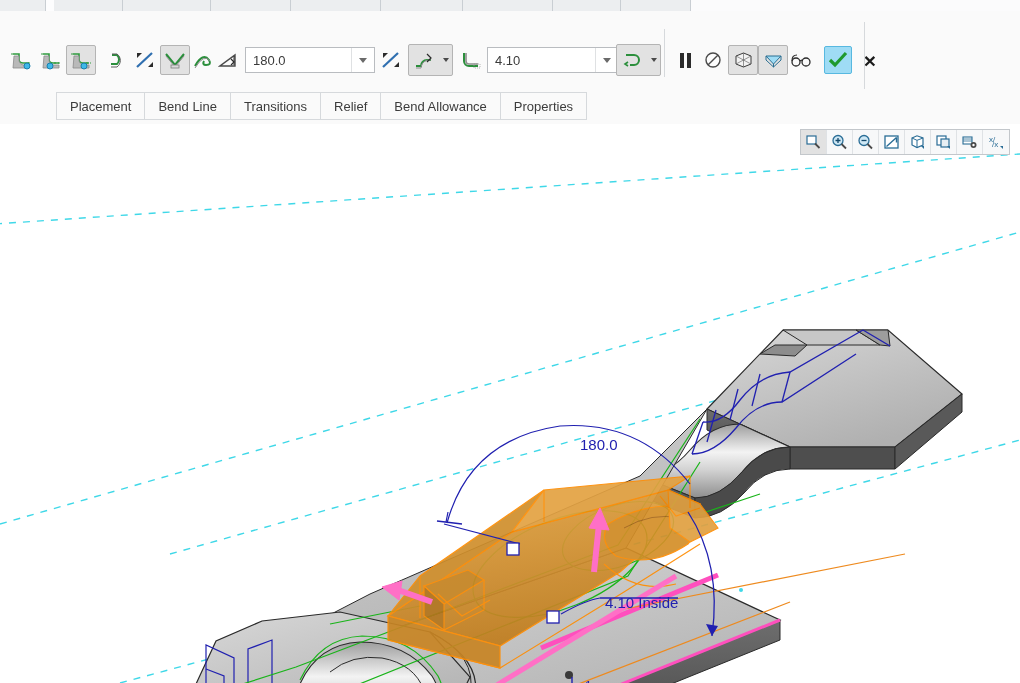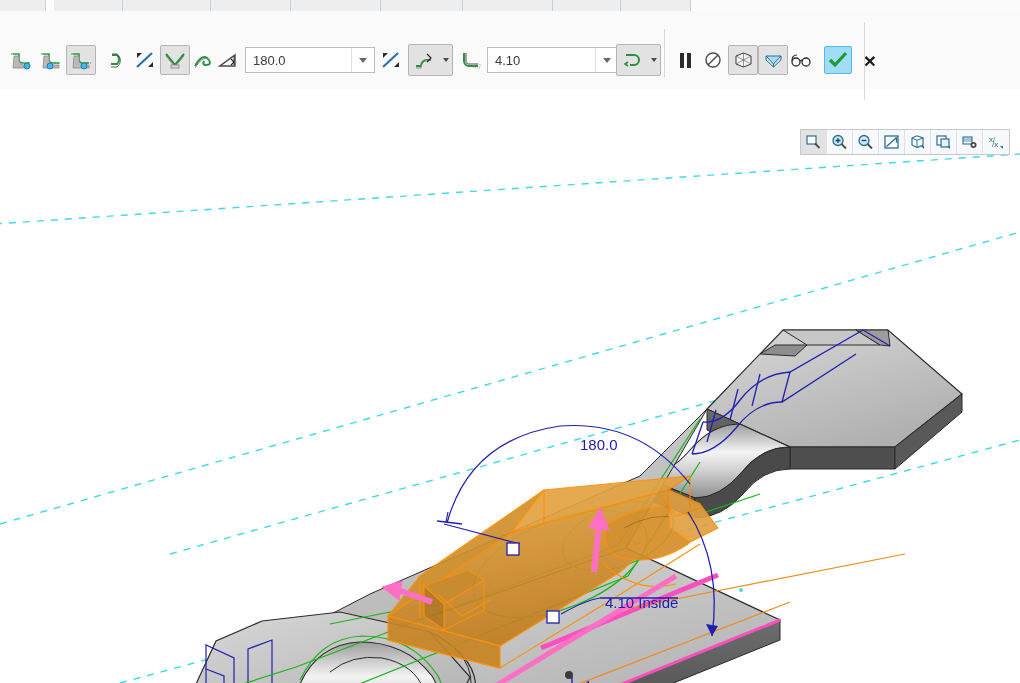--- a/index.html
+++ b/index.html
@@ -324,20 +324,30 @@
           <path d="M2 9 L7 14 L18 2" fill="none" stroke="#1f9a2e" stroke-width="3.2" stroke-linecap="butt"></path>
         </svg>
       </div>
       <div style="width:6px;"></div>
       <div class="xbtn" title="Cancel">×</div>
     </div>
 
     <div class="dash-right-sep"></div>
   </div>
 
+  <div class="tabstrip">
+    <div class="tabs">
+      <div class="tab">Placement</div>
+      <div class="tab">Bend Line</div>
+      <div class="tab">Transitions</div>
+      <div class="tab">Relief</div>
+      <div class="tab">Bend Allowance</div>
+      <div class="tab">Properties</div>
+    </div>
+  </div>
 
   <div class="viewport">
 
     <svg class="scene" viewBox="0 0 1020 559">
       <defs>
         <linearGradient id="gTop" x1="0" y1="0" x2="0.6" y2="1">
           <stop offset="0%" stop-color="#d8d8d8"></stop>
           <stop offset="55%" stop-color="#c2c2c2"></stop>
           <stop offset="100%" stop-color="#b0b0b0"></stop>
         </linearGradient>

